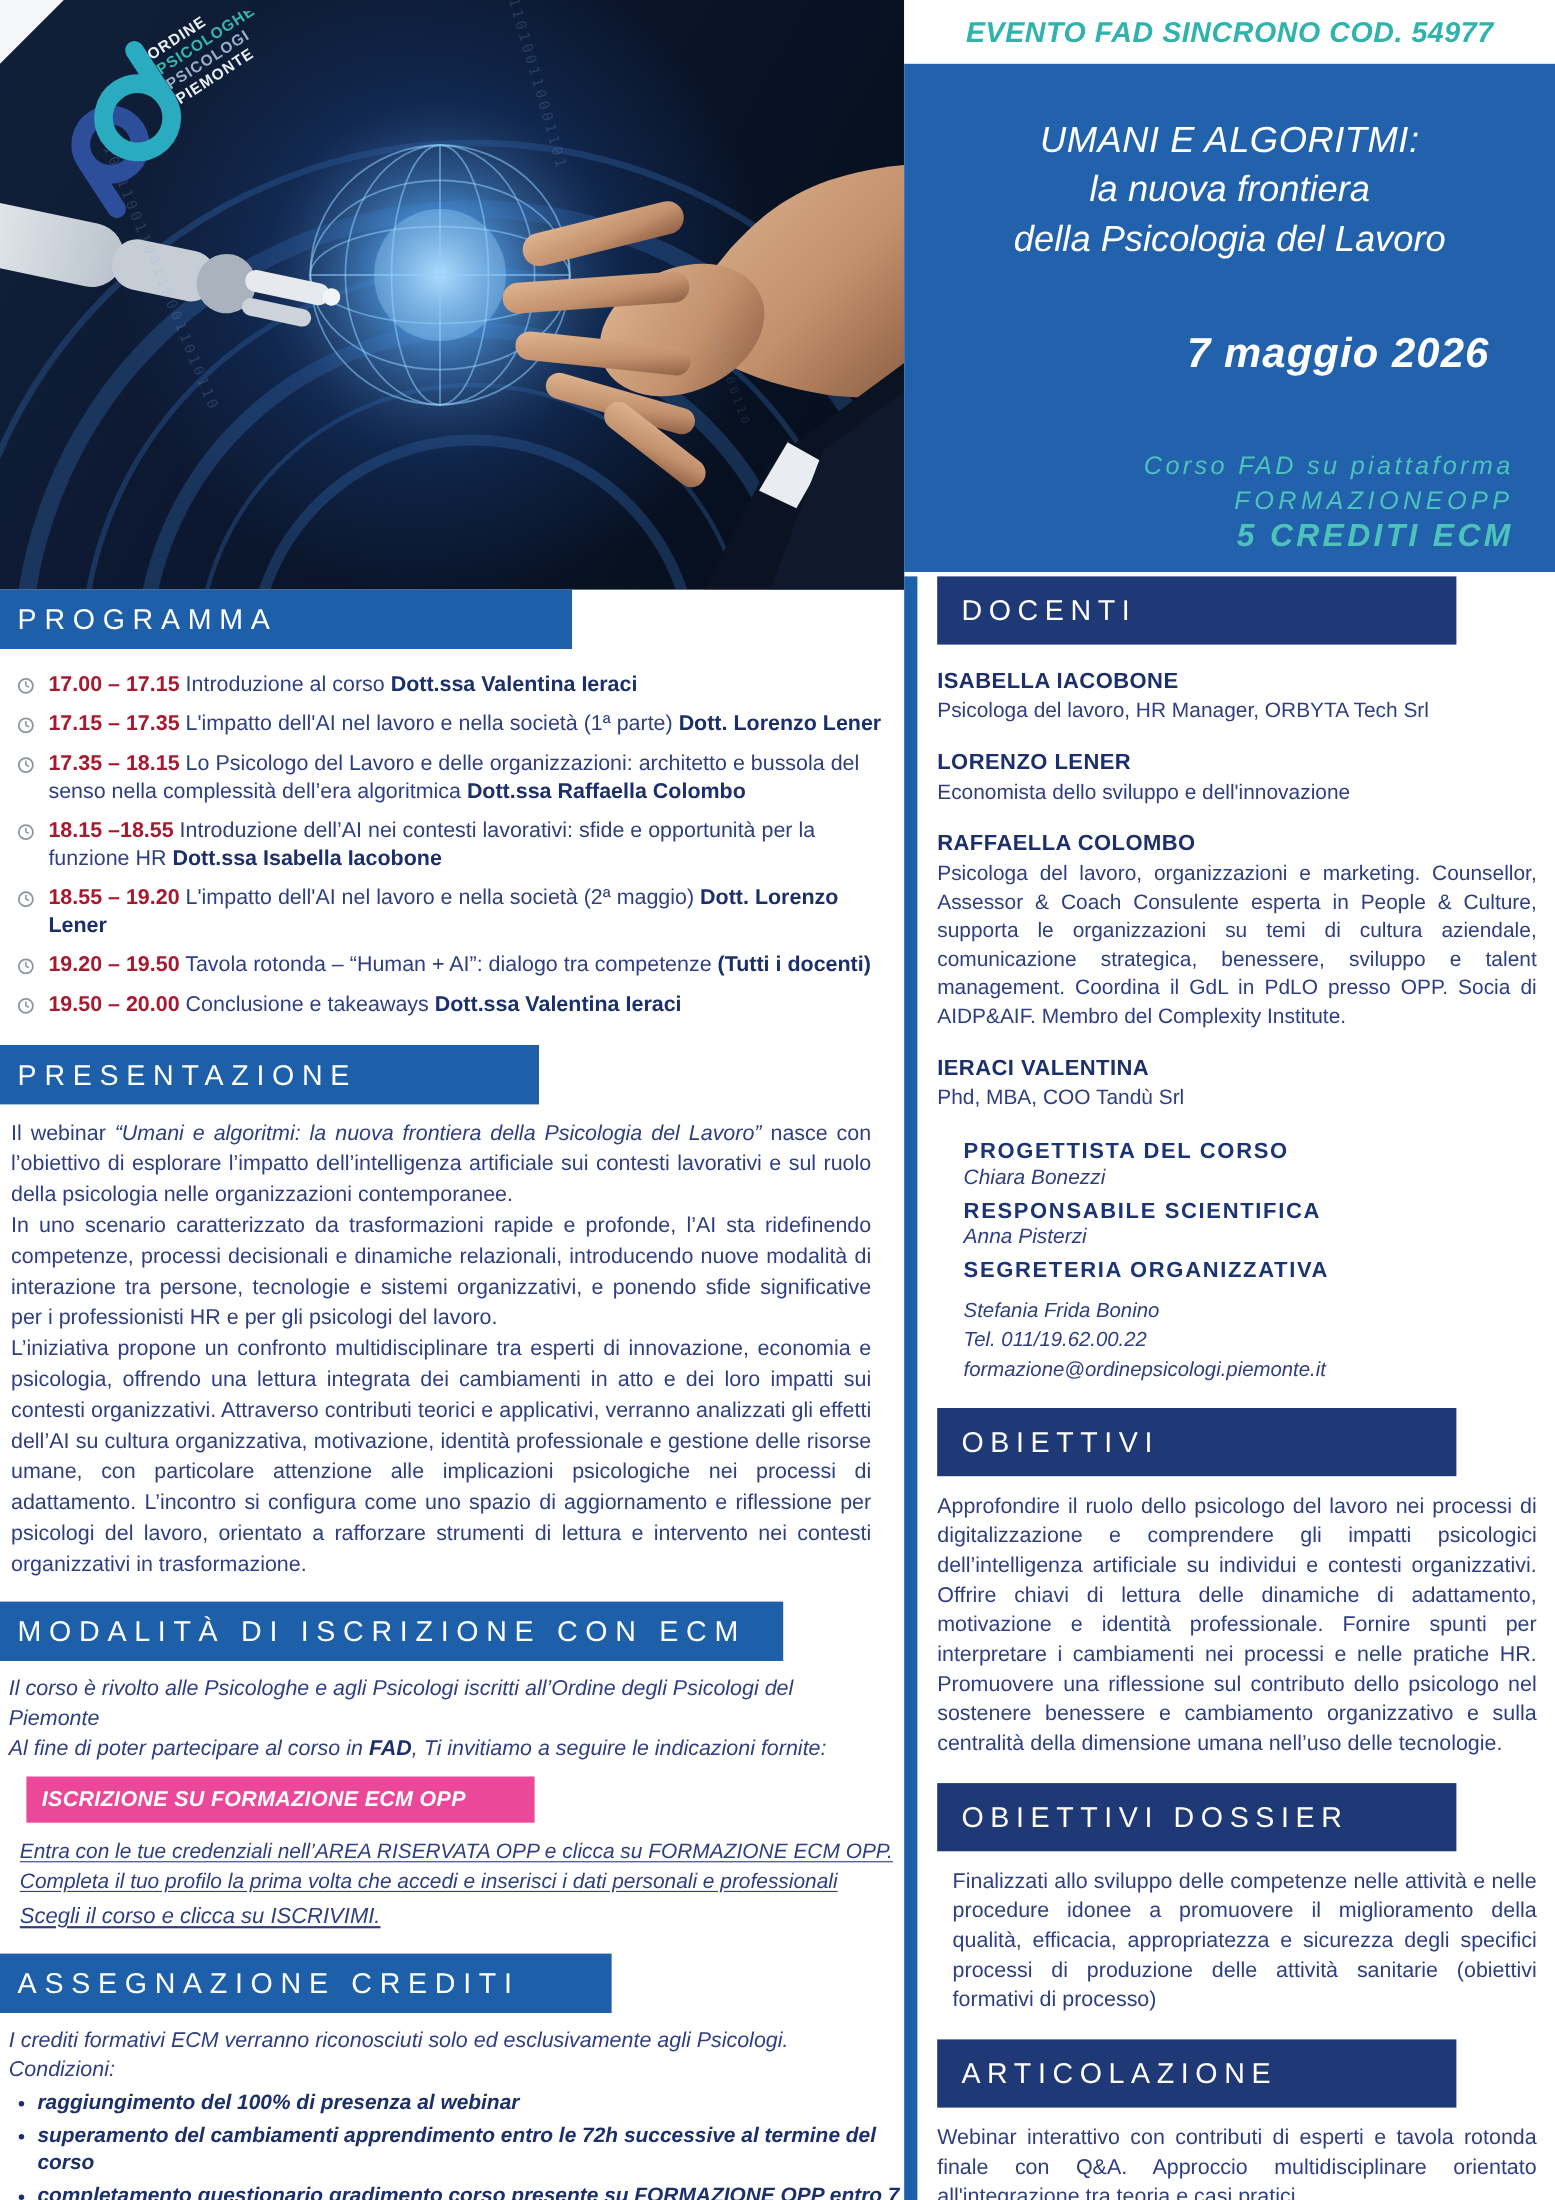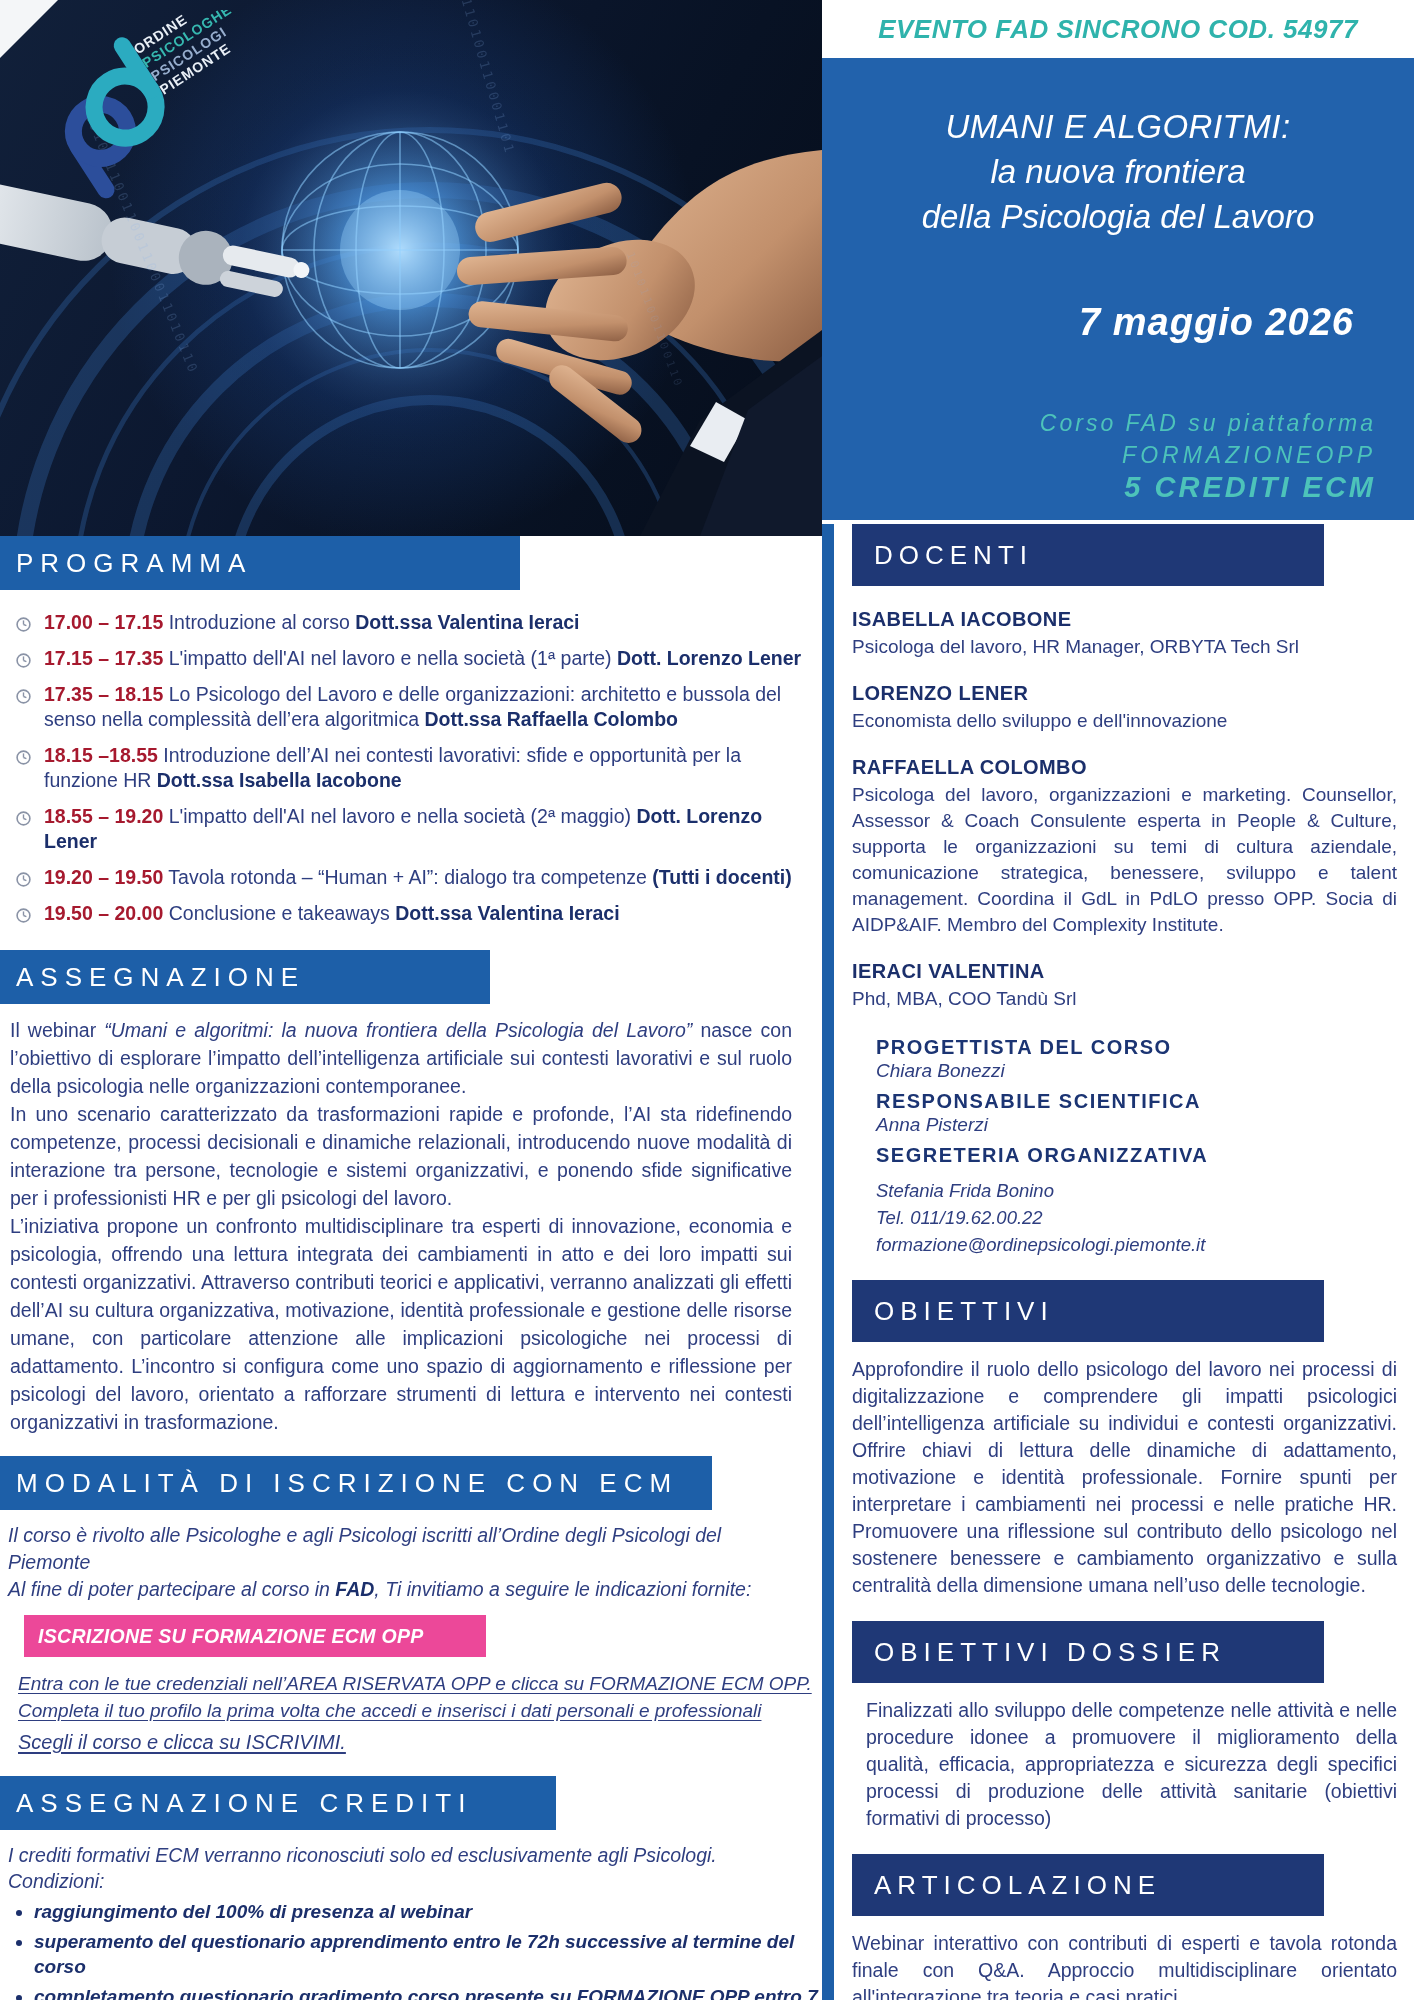--- a/index.html
+++ b/index.html
@@ -284,21 +284,21 @@
       <div class="program-item">
         <span class="clock"><svg width="15" height="15" viewBox="0 0 15 15">
               <circle cx="7.5" cy="7.5" r="6.4" fill="none" stroke="#8a93a6" stroke-width="1.6"></circle>
               <line x1="7.5" y1="7.5" x2="7.5" y2="3.4" stroke="#8a93a6" stroke-width="1.4"></line>
               <line x1="7.5" y1="7.5" x2="10.4" y2="8.6" stroke="#8a93a6" stroke-width="1.4"></line>
             </svg></span>
         <span class="ptime">19.50 – 20.00</span><span> Conclusione e takeaways </span><span class="pspeaker">Dott.ssa Valentina Ieraci</span>
       </div>
     </div>
 
-    <div class="band-left w-presentazione" style="margin-top:24px;">ASSEGNAZIONE</div>
+    <div class="band-left w-presentazione" style="margin-top:24px;">PRESENTAZIONE</div>
     <div class="pres-text">
       <p><span>Il webinar </span><span class="quote">“Umani e algoritmi: la nuova frontiera della Psicologia del Lavoro”</span><span> nasce con l’obiettivo di esplorare l’impatto dell’intelligenza artificiale sui contesti lavorativi e sul ruolo della psicologia nelle organizzazioni contemporanee.</span></p>
       <p>In uno scenario caratterizzato da trasformazioni rapide e profonde, l’AI sta ridefinendo competenze, processi decisionali e dinamiche relazionali, introducendo nuove modalità di interazione tra persone, tecnologie e sistemi organizzativi, e ponendo sfide significative per i professionisti HR e per gli psicologi del lavoro.</p>
       <p>L’iniziativa propone un confronto multidisciplinare tra esperti di innovazione, economia e psicologia, offrendo una lettura integrata dei cambiamenti in atto e dei loro impatti sui contesti organizzativi. Attraverso contributi teorici e applicativi, verranno analizzati gli effetti dell’AI su cultura organizzativa, motivazione, identità professionale e gestione delle risorse umane, con particolare attenzione alle implicazioni psicologiche nei processi di adattamento. L’incontro si configura come uno spazio di aggiornamento e riflessione per psicologi del lavoro, orientato a rafforzare strumenti di lettura e intervento nei contesti organizzativi in trasformazione.</p>
     </div>
 
     <div class="band-left w-modalita" style="margin-top:20px;">MODALITÀ DI ISCRIZIONE CON ECM</div>
     <div class="mod-intro">
       <div>Il corso è rivolto alle Psicologhe e agli Psicologi iscritti all’Ordine degli Psicologi del Piemonte</div>
       <div><span>Al fine di poter partecipare al corso in </span><b>FAD</b><span>, Ti invitiamo a seguire le indicazioni fornite:</span></div>
@@ -308,21 +308,21 @@
       <div class="mod-link">Entra con le tue credenziali nell’AREA RISERVATA OPP e clicca su FORMAZIONE ECM OPP.</div>
       <div class="mod-link">Completa il tuo profilo la prima volta che accedi e inserisci i dati personali e professionali</div>
       <div class="mod-link last">Scegli il corso e clicca su ISCRIVIMI.</div>
     </div>
 
     <div class="band-left w-assegnazione" style="margin-top:20px;">ASSEGNAZIONE CREDITI ECM</div>
     <div class="asseg-intro">I crediti formativi ECM verranno riconosciuti solo ed esclusivamente agli Psicologi.</div>
     <div class="asseg-cond">Condizioni:</div>
     <ul class="asseg-list">
       <li>raggiungimento del 100% di presenza al webinar</li>
-      <li>superamento del questionario apprendimento entro le 72h successive al termine del corso</li>
+      <li>superamento del cambiamenti apprendimento entro le 72h successive al termine del corso</li>
       <li>completamento questionario gradimento corso presente su FORMAZIONE OPP entro 7 giorni dal termine</li>
 
     </ul>
   </div>
 
   <div class="col-right">
 
     <div class="band-right">DOCENTI</div>
 
     <div>

